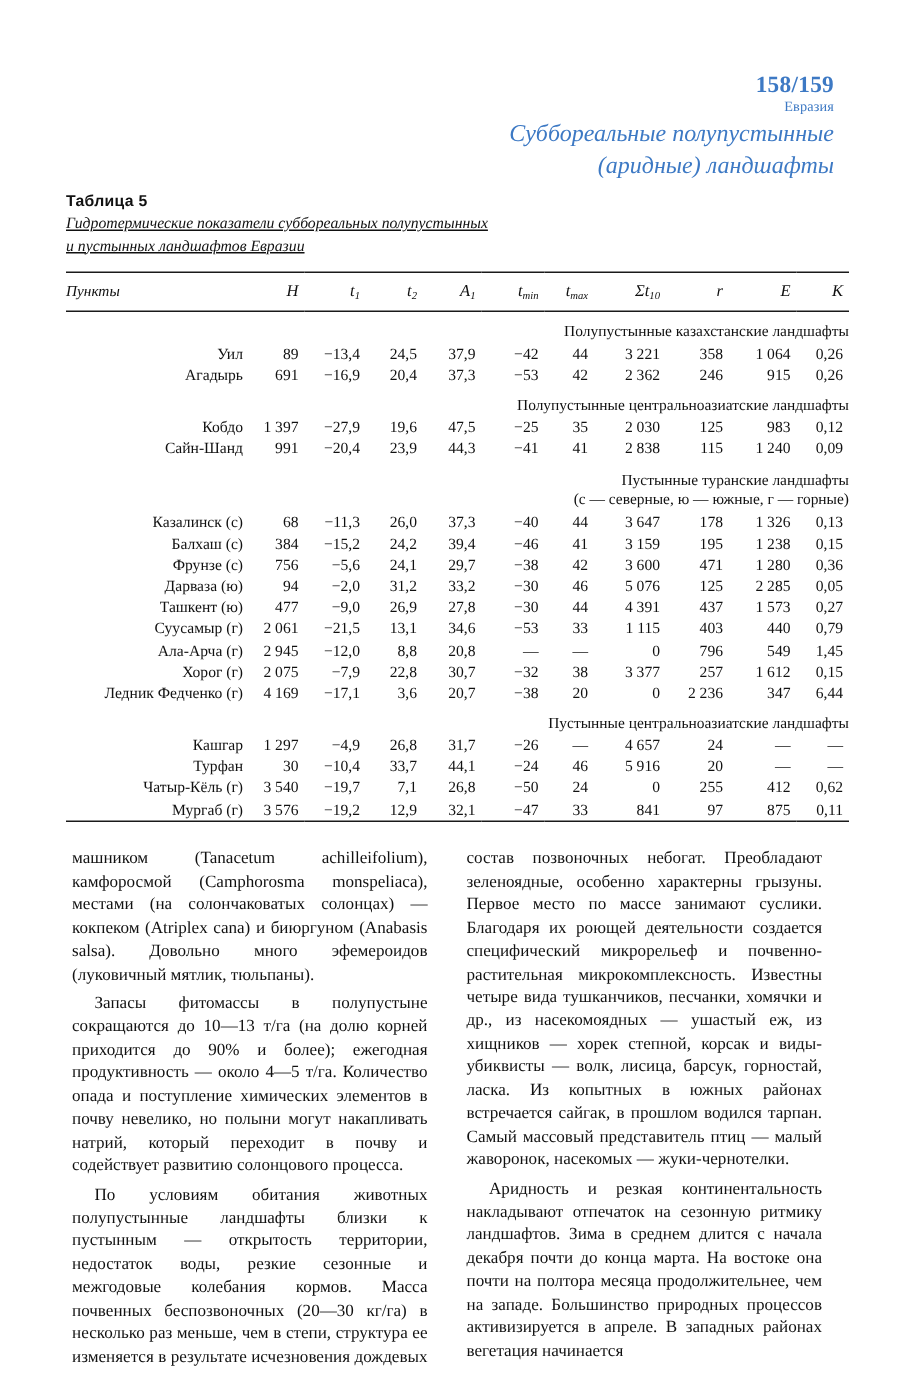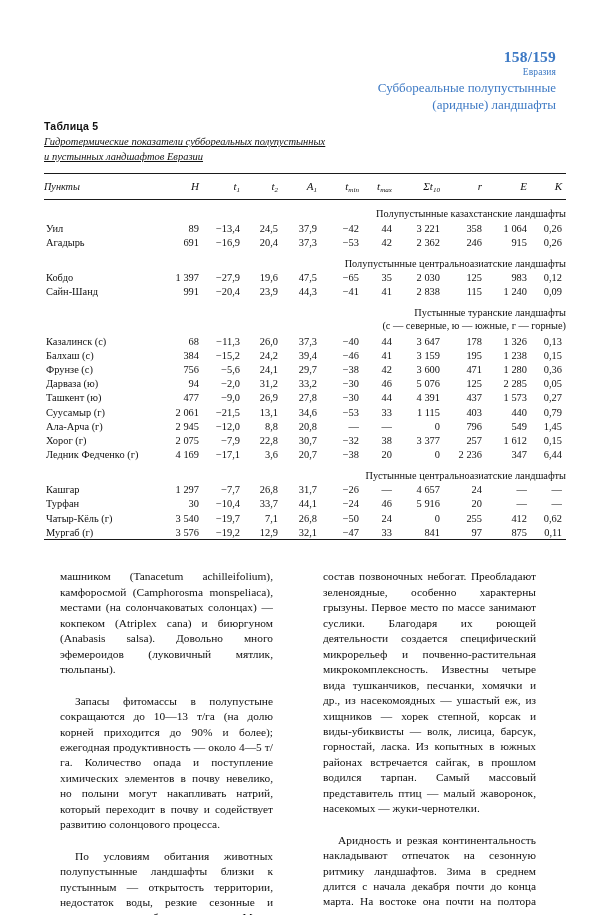--- a/index.html
+++ b/index.html
@@ -39,21 +39,22 @@
     color: #3d79c4;
     letter-spacing: .2px;
   }
   .runhead-region {
     font-size: 9.5px;
     color: #3d79c4;
     letter-spacing: .1px;
     margin-top: 1px;
   }
   .runhead-sub {
-    font-size: 13px;
+    font-style: italic;
+    font-size: 16px;
     color: #3d79c4;
     margin-top: 2px;
     line-height: 1.3;
   }
   .runhead-sub div { white-space: nowrap; }
 
   
   .tbl-block { margin-top: 6px; }
 
   .tbl-number {
@@ -122,21 +123,21 @@
     margin-left: 96px;
   }
 
   tr.row td {
     padding: 1.6px 0;
     text-align: right;
     font-size: 10.4px;
     white-space: nowrap;
   }
   tr.row td.c-name {
-    text-align: left;
+    text-align: right;
     font-size: 10.4px;
     padding-left: 2px;
   }
 
   
   col.c-name { width: 118px; }
   col.c-h    { width: 41px; }
   col.c-t1   { width: 41px; }
   col.c-t2   { width: 38px; }
   col.c-a1   { width: 39px; }
@@ -156,21 +157,21 @@
     gap: 18px;
   }
   .col {
     width: 245px;
     font-size: 11.4px;
     line-height: 1.355;
     text-align: justify;
     text-justify: inter-word;
     hyphens: manual;
   }
-  .col p { margin: 16px; }
+  .col p { margin: 4px; }
   .col p.ind { text-indent: 15px; }
   .col p.cont { text-indent: 0; }
 </style>
 </head>
 <body>
 
 <div class="page">
 
   <div class="runhead">
     <div class="runhead-folio">158/159</div>
@@ -257,21 +258,21 @@
             <td colspan="11">
               <span class="g-inner">Полупустынные центральноазиатские ландшафты</span>
             </td>
           </tr>
           <tr class="row">
             <td class="c-name">Кобдо</td>
             <td class="pad-r">1 397</td>
             <td class="pad-r">−27,9</td>
             <td class="pad-r">19,6</td>
             <td class="pad-r">47,5</td>
-            <td class="pad-r">−65</td>
+            <td class="pad-r">−25</td>
             <td class="pad-r">35</td>
             <td class="pad-r">2 030</td>
             <td class="pad-r">125</td>
             <td class="pad-r">983</td>
             <td class="pad-r">0,12</td>
           </tr>
           <tr class="row">
             <td class="c-name">Сайн-Шанд</td>
             <td class="pad-r">991</td>
             <td class="pad-r">−20,4</td>
@@ -412,21 +413,21 @@
             <td class="pad-r">6,44</td>
           </tr>
           <tr class="group">
             <td colspan="11">
               <span class="g-inner">Пустынные центральноазиатские ландшафты</span>
             </td>
           </tr>
           <tr class="row">
             <td class="c-name">Кашгар</td>
             <td class="pad-r">1 297</td>
-            <td class="pad-r">−7,7</td>
+            <td class="pad-r">−4,9</td>
             <td class="pad-r">26,8</td>
             <td class="pad-r">31,7</td>
             <td class="pad-r">−26</td>
             <td class="pad-r">—</td>
             <td class="pad-r">4 657</td>
             <td class="pad-r">24</td>
             <td class="pad-r">—</td>
             <td class="pad-r">—</td>
           </tr>
           <tr class="row">

